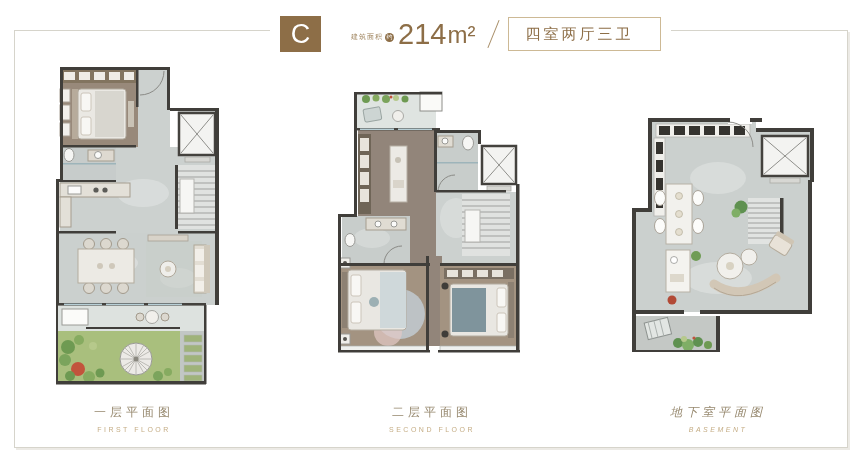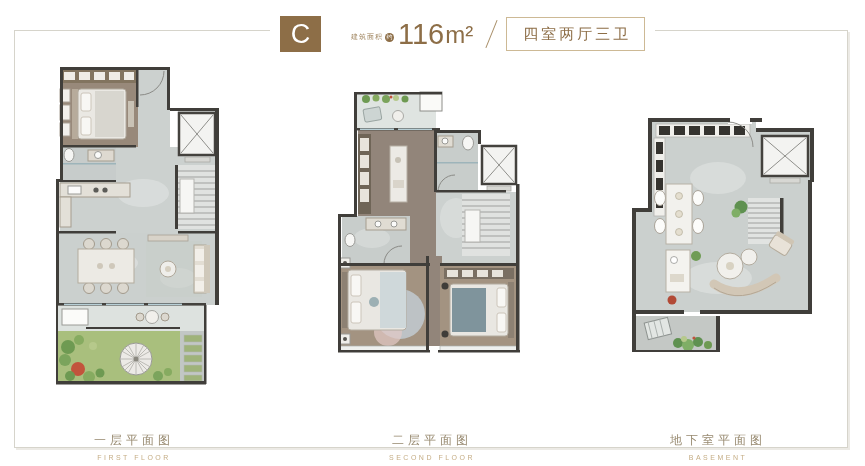--- a/index.html
+++ b/index.html
@@ -29,46 +29,46 @@
     display:flex;align-items:center;justify-content:center;margin:0 4px 7px 2px;
   }
   .area-number{font-size:29px;line-height:30px;font-weight:400;letter-spacing:0;}
   .area-unit{font-size:24px;line-height:28px;margin-left:1px;}
   .slash{
     width:1px;height:30px;background:#a98f69;transform:rotate(22deg);
     margin:0 14px 0 18px;
   }
   .layout-box{
     border:1px solid #cdb995;color:#8d6e47;font-size:15px;letter-spacing:3px;
-    padding:7px 13px 6px 16px;white-space:nowrap;font-family:Liberation Mono, monospace;
+    padding:7px 27px 6px 16px;white-space:nowrap;font-family:Liberation Mono, monospace;
   }
   
   .caption{position:absolute;text-align:center;}
-  .caption .cn{font-size:12px;letter-spacing:4px;color:#97896f;margin-top:28px;}
+  .caption .cn{font-size:12px;letter-spacing:4px;color:#97896f;}
   .caption .en{font-size:7px;letter-spacing:2.5px;color:#c5ad85;margin-top:5px;}
   svg{position:absolute;display:block;}
   .plan1{left:48px;top:63px;}
   .plan2{left:332px;top:88px;}
   .plan3{left:628px;top:108px;}
 </style>
 </head>
 <body>
 
 <div id="stage">
 
   <div class="frame"></div>
 
   <div class="header">
     <div class="unit-box">
       <span>C</span>
     </div>
     <div class="area-group">
       <span class="area-label">建筑面积</span>
       <span class="area-circle">约</span>
-      <span class="area-number">116</span>
+      <span class="area-number">214</span>
       <span class="area-unit">m²</span>
     </div>
     <div class="slash"></div>
     <div class="layout-box">四室两厅三卫</div>
   </div>
 
   <svg class="plan1" width="172" height="326" viewBox="0 0 172 326">
 
     <rect x="12" y="6" width="78" height="78" fill="#98897a"></rect>
     <rect x="90" y="6" width="32" height="78" fill="#ccd1cf"></rect>
@@ -452,18 +452,18 @@
       <rect x="128" y="20" width="58" height="4"></rect>
       <rect x="182" y="20" width="4" height="54"></rect>
       <rect x="180" y="72" width="4" height="134"></rect>
       <rect x="8" y="202" width="48" height="4"></rect>
       <rect x="72" y="202" width="110" height="4"></rect>
       <rect x="4" y="208" width="4" height="38"></rect>
       <rect x="4" y="242" width="88" height="4"></rect>
       <rect x="88" y="208" width="4" height="38"></rect>
     </g>
   </svg>
-  <div class="caption" style="left:620px;top:404px;width:196px;">
+  <div class="caption" style="left:620px;top:404px;width:196px;font-style:italic;">
     <div class="cn">地下室平面图</div>
     <div class="en">BASEMENT</div>
   </div>
 
 </div>
 
 </body></html>

